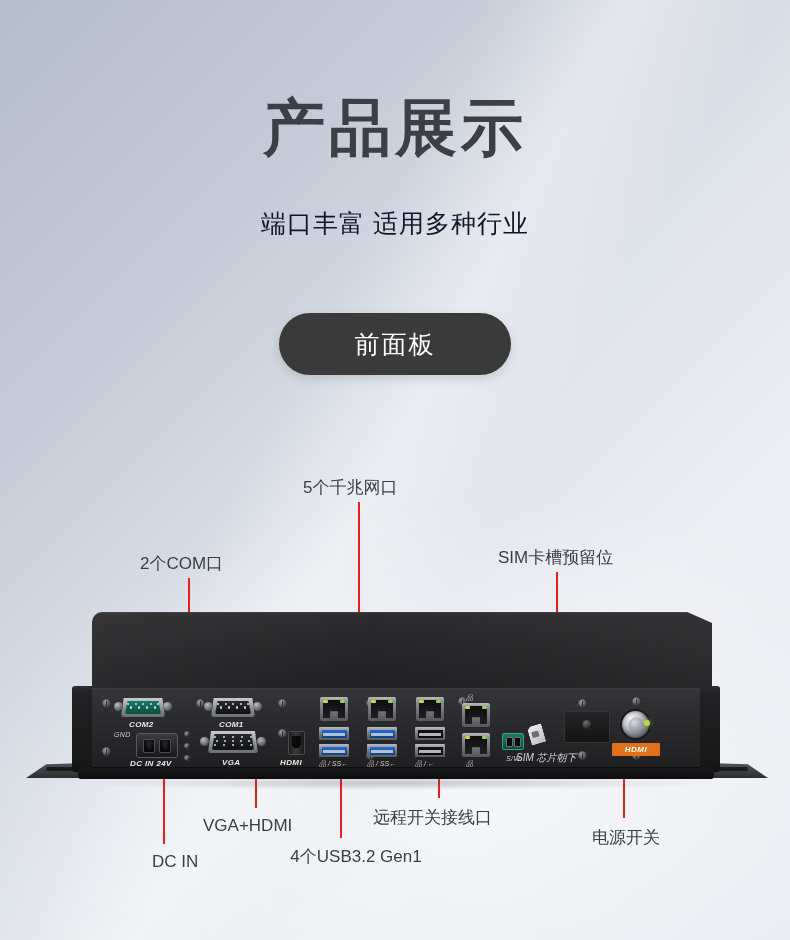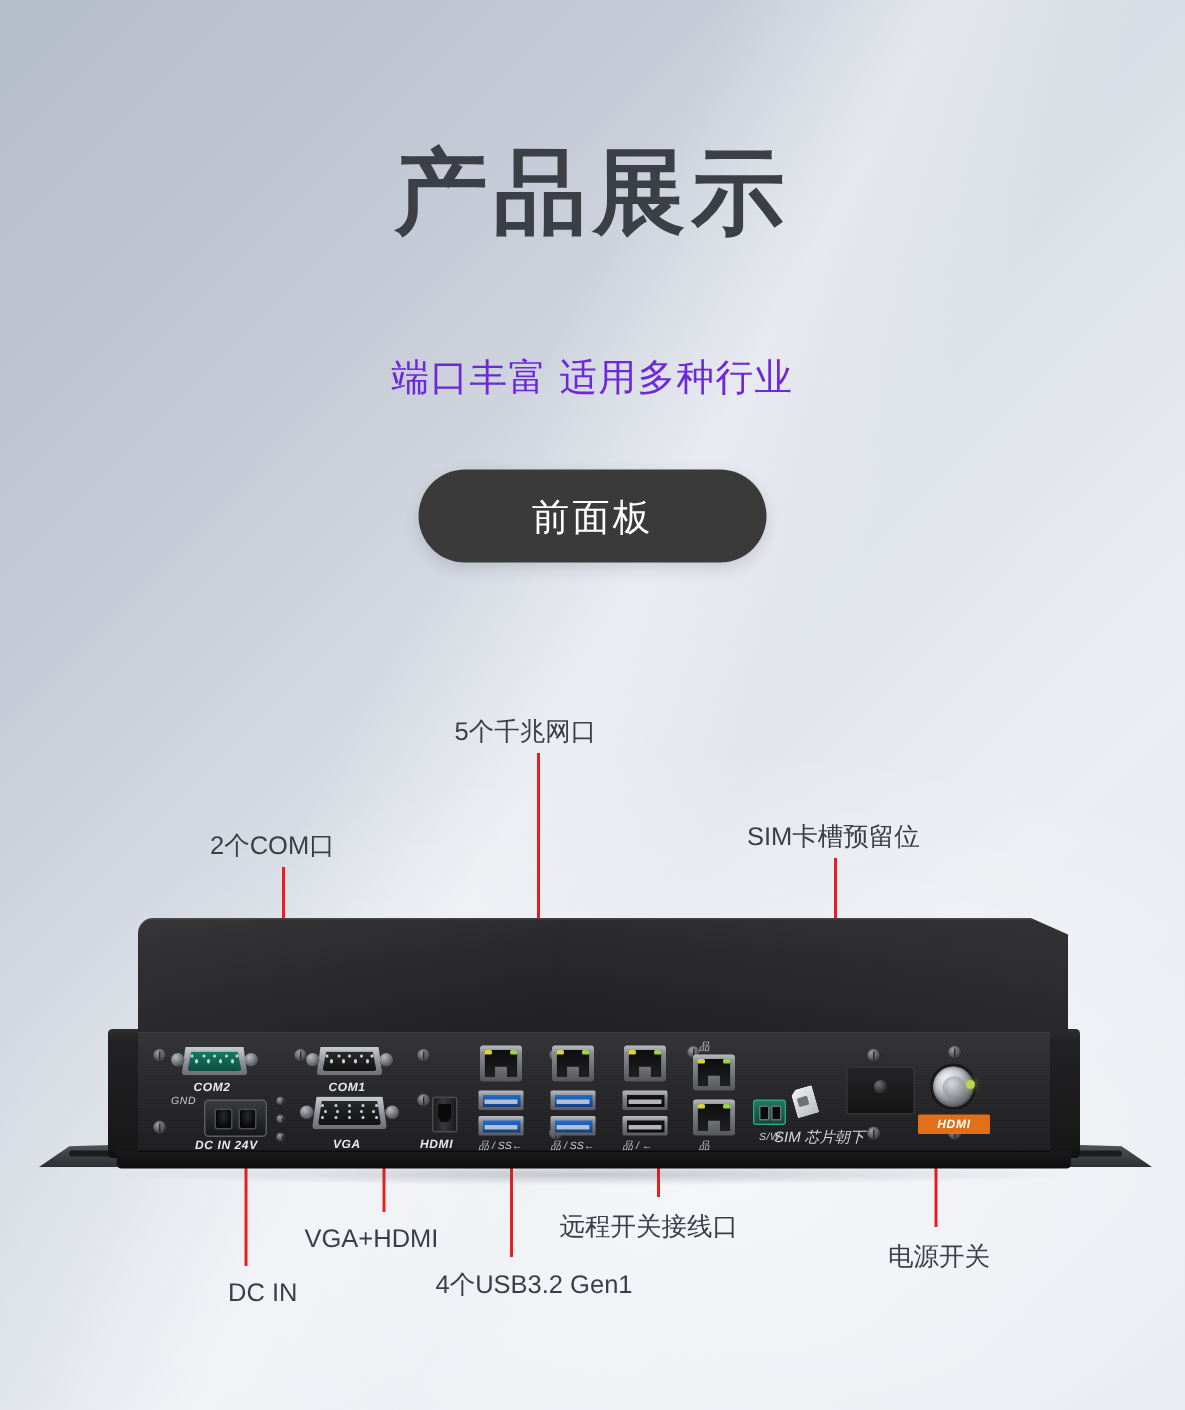--- a/index.html
+++ b/index.html
@@ -27,21 +27,21 @@
   
   .page-title {
     position: absolute; left: 0; right: 0; top: 86px;
     text-align: center;
     font-size: 62px; font-weight: 700; letter-spacing: 4px;
     color: #3c4046;
   }
   .page-subtitle {
     position: absolute; left: 0; right: 0; top: 207px;
     text-align: center;
-    font-size: 25px; letter-spacing: 1px; color: #6d28d9; margin-top: 28px;
+    font-size: 25px; letter-spacing: 1px; color: #0f172a;
   }
   .badge {
     position: absolute; left: 50%; top: 313px; transform: translateX(-50%);
     width: 232px; height: 62px; border-radius: 31px;
     background: #3a3a3a;
     color: #fff; font-size: 25px; letter-spacing: 2px;
     display: flex; align-items: center; justify-content: center;
     box-shadow: 0 4px 10px rgba(60,70,90,.18);
   }
 

